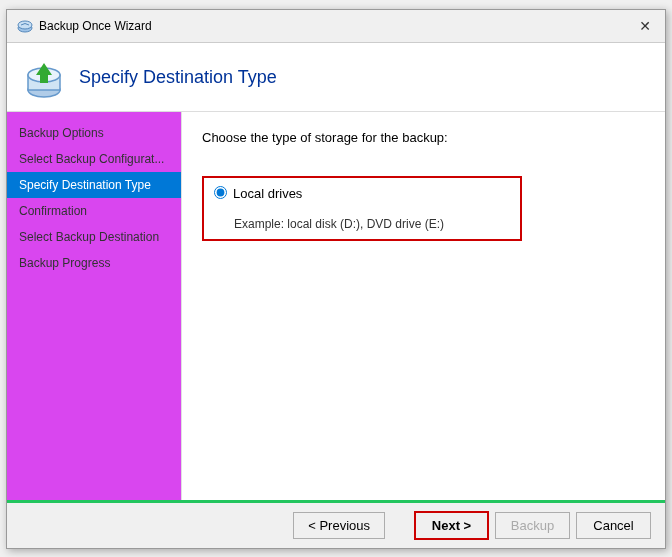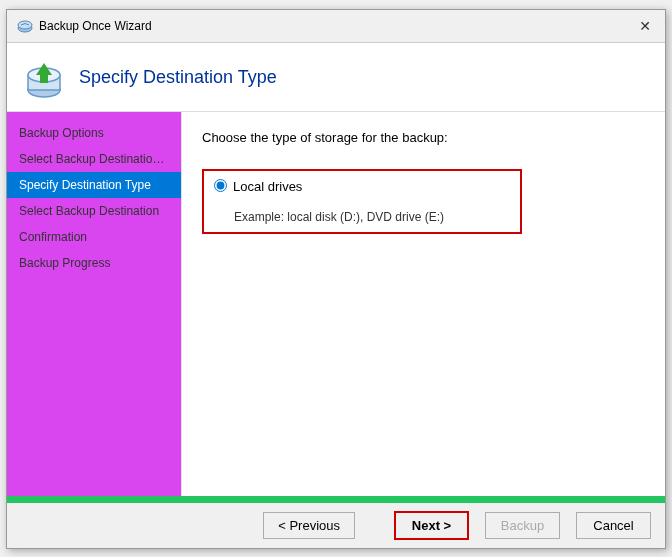--- a/index.html
+++ b/index.html
@@ -101,21 +101,21 @@
       background: #0078d7;
       color: #fff;
     }
     .main {
       flex: 1;
       padding: 18px 20px;
       overflow-y: auto;
     }
     .section-label {
       font-size: 13px;
-      margin-bottom: 24px;
+      margin-bottom: 31px;
       color: #000;
     }
     .option-box {
       border: 2px solid #cc0000;
       padding: 8px 10px;
       margin-bottom: 12px;
       background: #fff;
       display: inline-block;
       min-width: 320px;
     }
@@ -137,25 +137,25 @@
       font-size: 12px;
       color: #333;
       margin-left: 20px;
       margin-top: 16px;
     }
     .option-plain {
       margin-bottom: 12px;
     }
     .footer {
       background: #f0f0f0;
-      border-top: 7px solid #22c55e;
+      border-top: 3px solid #22c55e;
       padding: 8px 14px;
       display: flex;
       justify-content: flex-end;
-      gap: 16px;
+      gap: 6px;
       align-items: center;
     }
     .btn {
       min-width: 75px;
       padding: 5px 14px;
       font-size: 13px;
       border: 1px solid #adadad;
       background: #f0f0f0;
       cursor: pointer;
       color: #000;
@@ -197,24 +197,24 @@
       <ellipse cx="21" cy="18" rx="16" ry="7" fill="#e8f2fc" stroke="#6699cc" stroke-width="1.5"></ellipse>
       <polygon points="21,6 13,18 17,18 17,26 25,26 25,18 29,18" fill="#33aa33"></polygon>
     </svg>
     <span class="header-title">Specify Destination Type</span>
   </div>
 
   <div class="content">
 
     <div class="sidebar">
       <div class="sidebar-item">Backup Options</div>
-      <div class="sidebar-item">Select Backup Destination...</div>
+      <div class="sidebar-item">Select Backup Configurat...</div>
       <div class="sidebar-item active">Specify Destination Type</div>
+      <div class="sidebar-item">Confirmation</div>
       <div class="sidebar-item">Select Backup Destination</div>
-      <div class="sidebar-item">Confirmation</div>
       <div class="sidebar-item">Backup Progress</div>
     </div>
 
     <div class="main">
       <div class="section-label">Choose the type of storage for the backup:</div>
 
       
       <div class="option-box">
         <div class="radio-row">
           <input type="radio" name="storage-type" id="local-drives" checked="" style="">

